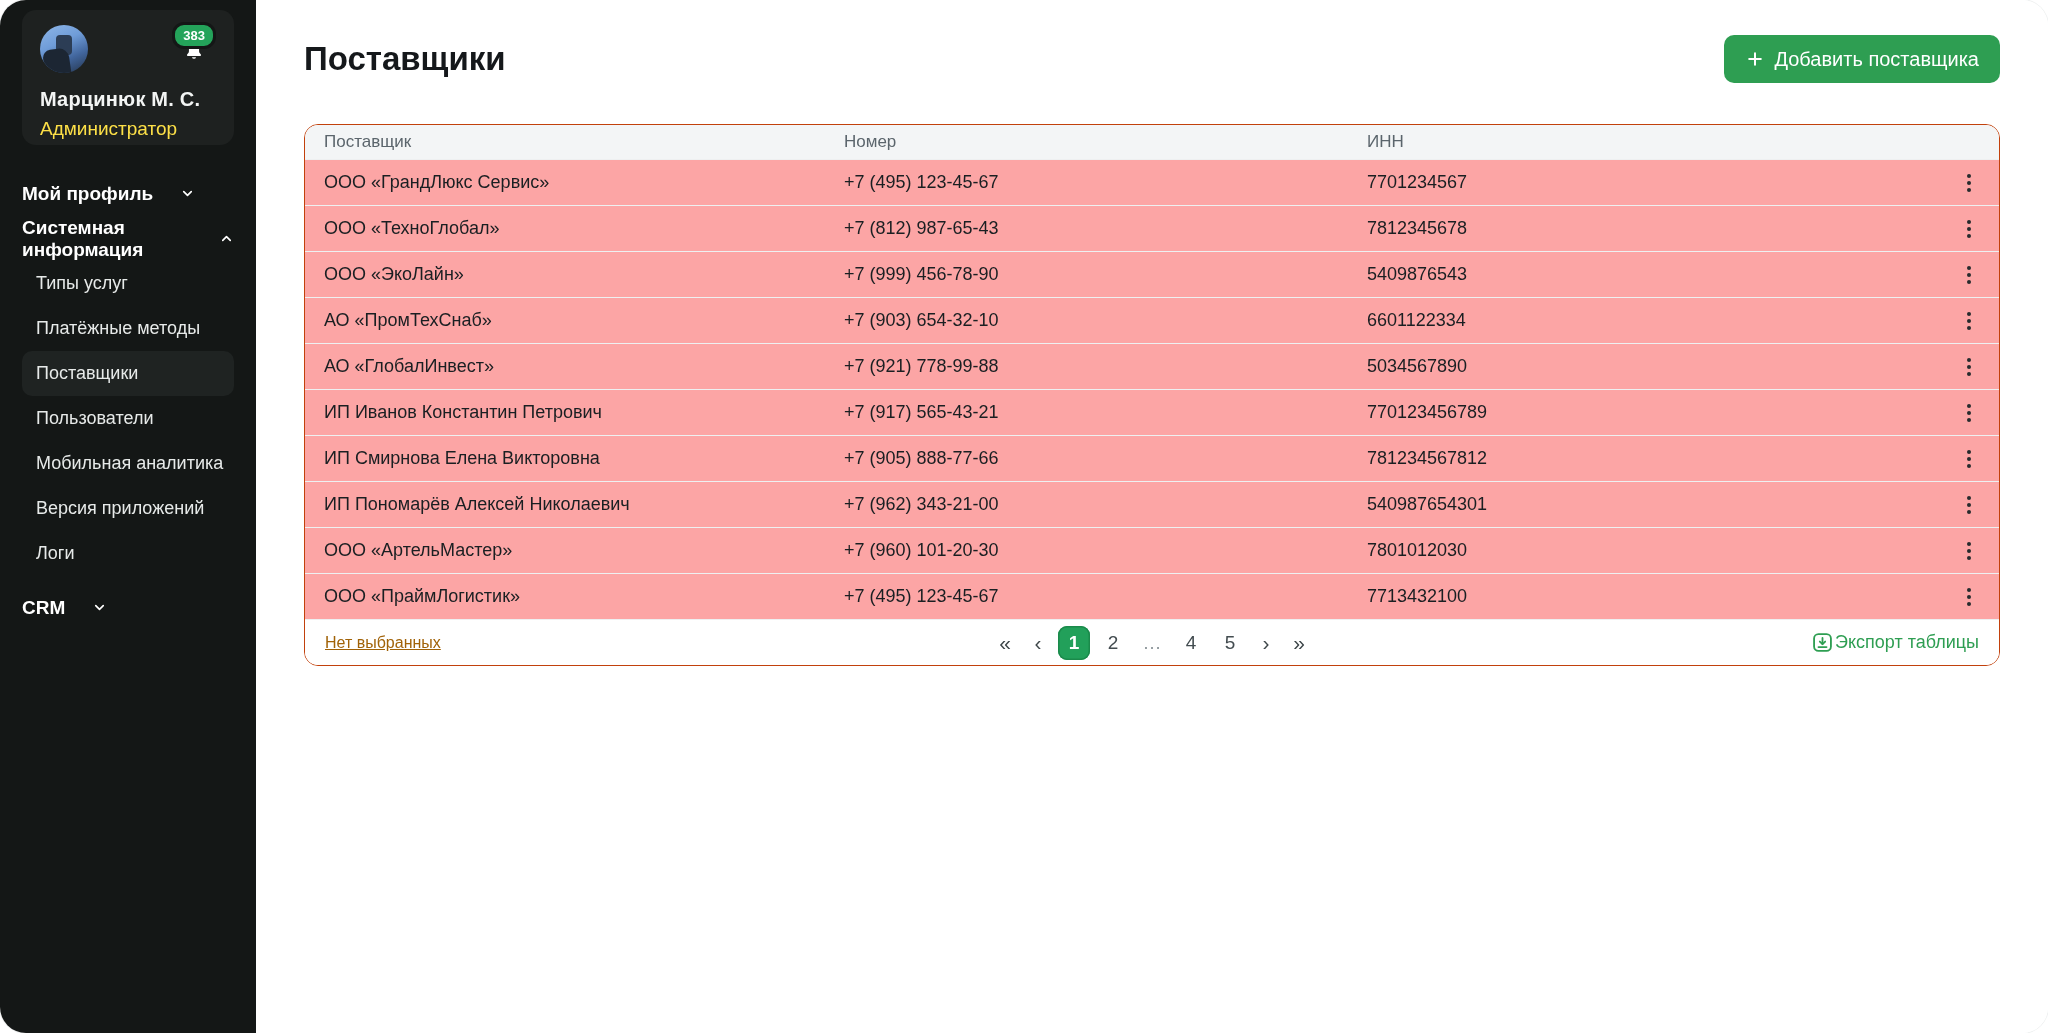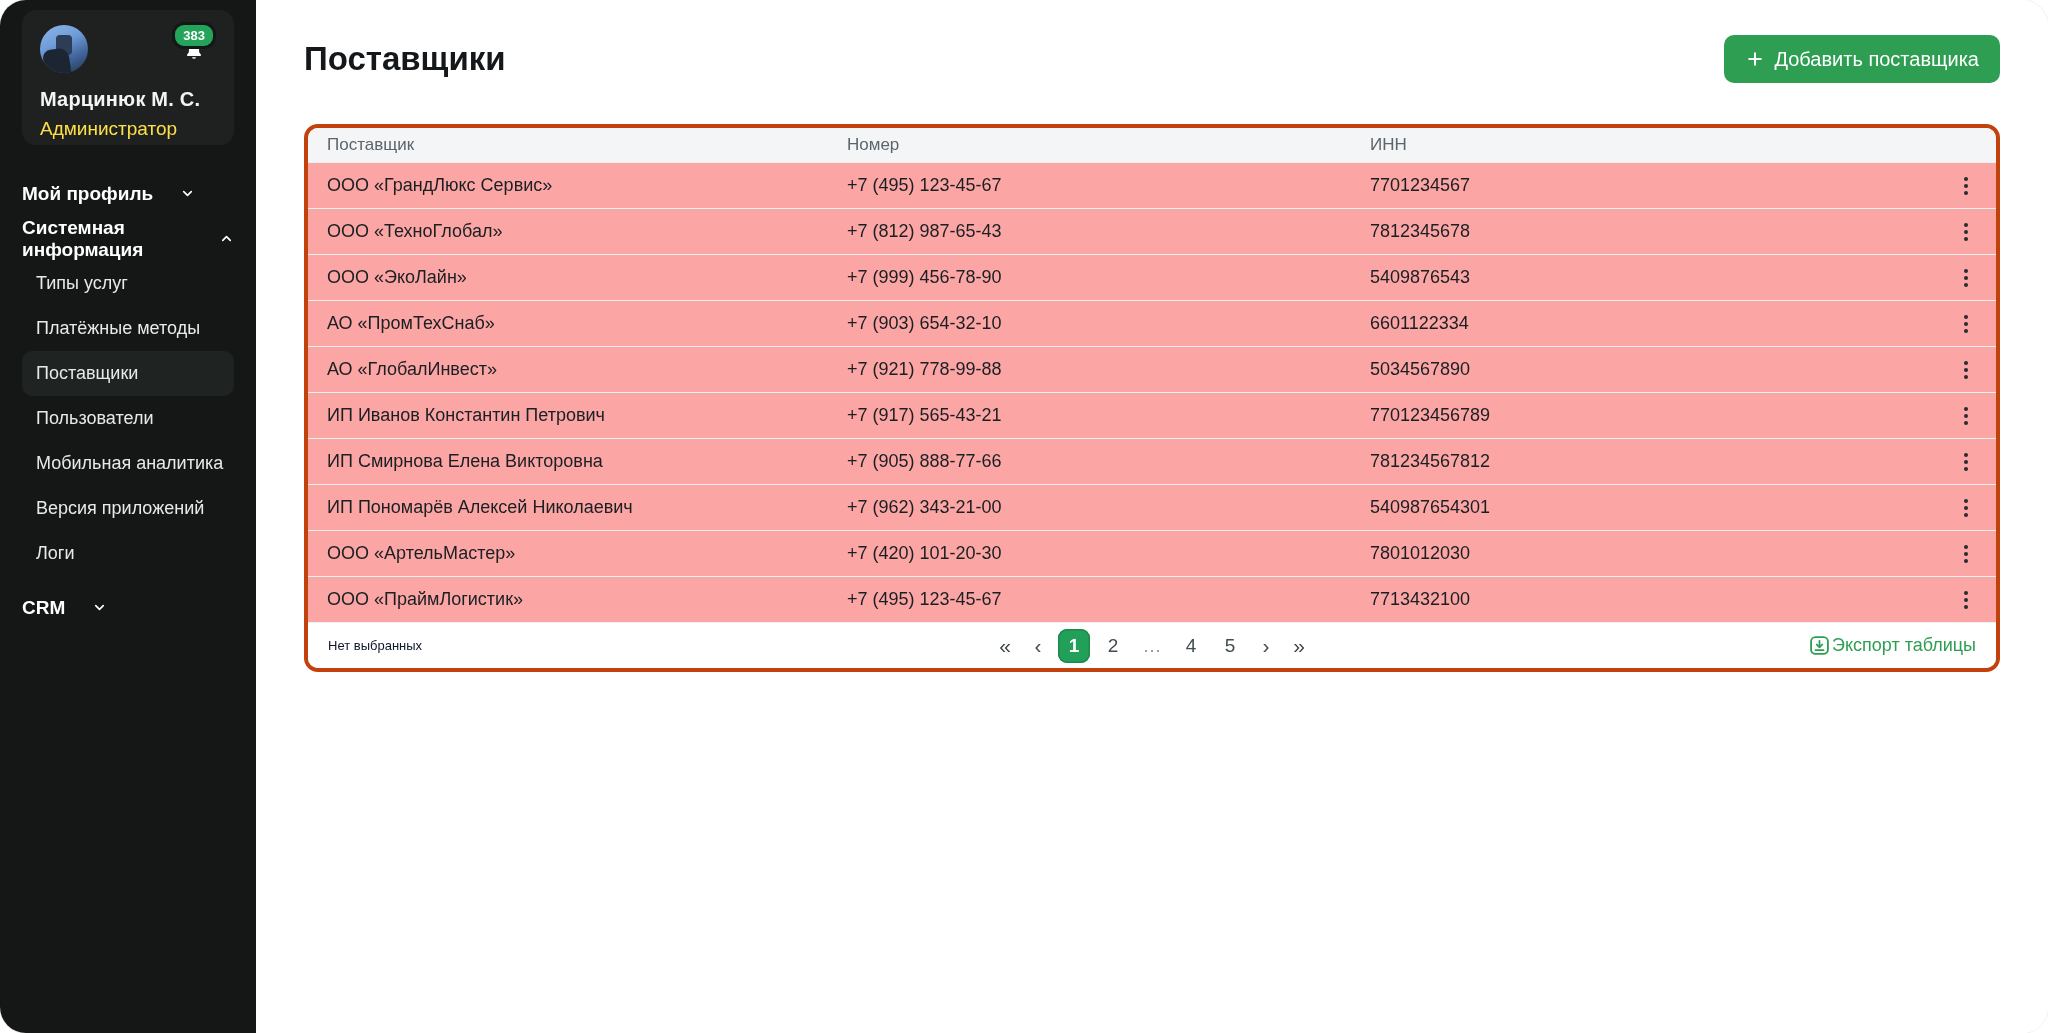--- a/index.html
+++ b/index.html
@@ -28,32 +28,32 @@
   .nav-sub-item{height:45px;display:flex;align-items:center;padding-left:14px;font-size:18px;font-weight:400;color:#e7eae9;border-radius:10px;cursor:pointer;text-align:right;}
   .nav-sub-item.active{background:#20242380;background:#1f2322;}
   .nav-section.crm{margin-top:9px;}
 
   
   .main{flex:1;background:#fff;padding:34px 48px 0;position:relative;}
   .page-head{display:flex;justify-content:space-between;align-items:center;height:50px;}
   .page-title{font-size:33px;font-weight:600;color:#15181b;margin:0;}
   .add-btn{display:flex;align-items:center;gap:9px;height:48px;padding:0 21px;background:#2e9e52;border:none;border-radius:10px;color:#fff;font-size:20px;font-weight:500;font-family:inherit;cursor:pointer;}
 
-  .table{margin-top:40px;border:4px solid #c2410c;border-radius:14px;overflow:hidden;background:#fff;}
+  .table{margin-top:40px;border:1px solid #c2410c;border-radius:14px;overflow:hidden;background:#fff;}
   .grid-cols{display:grid;grid-template-columns:539px 523px 1fr 60px;align-items:center;}
   .thead{background:#f3f5f6;height:34px;color:#5b656c;font-size:17px;}
   .th:first-child,.td:first-child{padding-left:19px;}
   .trow{height:46px;border-top:1px solid #eef0f1;font-size:18px;color:#1a1f22;background:#fca5a5;}
   .td{overflow:hidden;white-space:nowrap;}
   .td-actions{display:flex;justify-content:center;}
   .kebab{display:flex;flex-direction:column;gap:3px;background:none;border:none;padding:6px;cursor:pointer;}
   .kebab i{width:4px;height:4px;border-radius:50%;background:#262b2d;display:block;}
 
   .tfoot{height:46px;border-top:1px solid #eef0f1;display:flex;align-items:center;justify-content:space-between;padding:0 20px;position:relative;background:#fff;}
-  .sel-text{font-size:13px;color:#0f172a;}
+  .sel-text{font-size:16px;color:#a16207;text-decoration:underline;}
   .pagination{position:absolute;left:50%;transform:translateX(-50%);display:flex;align-items:center;gap:7px;}
   .pg-btn{background:none;border:none;font-family:inherit;font-size:21px;color:#3d4649;width:26px;height:34px;display:flex;align-items:center;justify-content:center;cursor:pointer;padding:0;}
   .pg-num{background:none;border:none;font-family:inherit;width:32px;height:34px;font-size:19px;color:#434c50;display:flex;align-items:center;justify-content:center;border-radius:9px;cursor:pointer;padding:0;}
   .pg-num.active{background:#22a05a;color:#fff;font-weight:600;box-shadow:inset 0 0 0 1.5px #1b8a4b;}
   .pg-num.ellipsis{color:#8d969b;cursor:default;}
   .export-btn{display:flex;align-items:center;gap:1px;background:none;border:none;color:#2e9e52;font-size:18px;font-weight:500;font-family:inherit;cursor:pointer;padding:0;}
 </style>
 </head>
 <body>
 
@@ -257,21 +257,21 @@
       <button class="kebab" aria-label="menu">
                 <i></i>
                 <i></i>
                 <i></i>
               </button>
     </div>
   </div>
 
   <div class="trow grid-cols">
     <div class="td">ООО «АртельМастер»</div>
-    <div class="td">+7 (420) 101-20-30</div>
+    <div class="td">+7 (960) 101-20-30</div>
     <div class="td">7801012030</div>
     <div class="td td-actions">
       <button class="kebab" aria-label="menu">
                 <i></i>
                 <i></i>
                 <i></i>
               </button>
     </div>
   </div>
 

